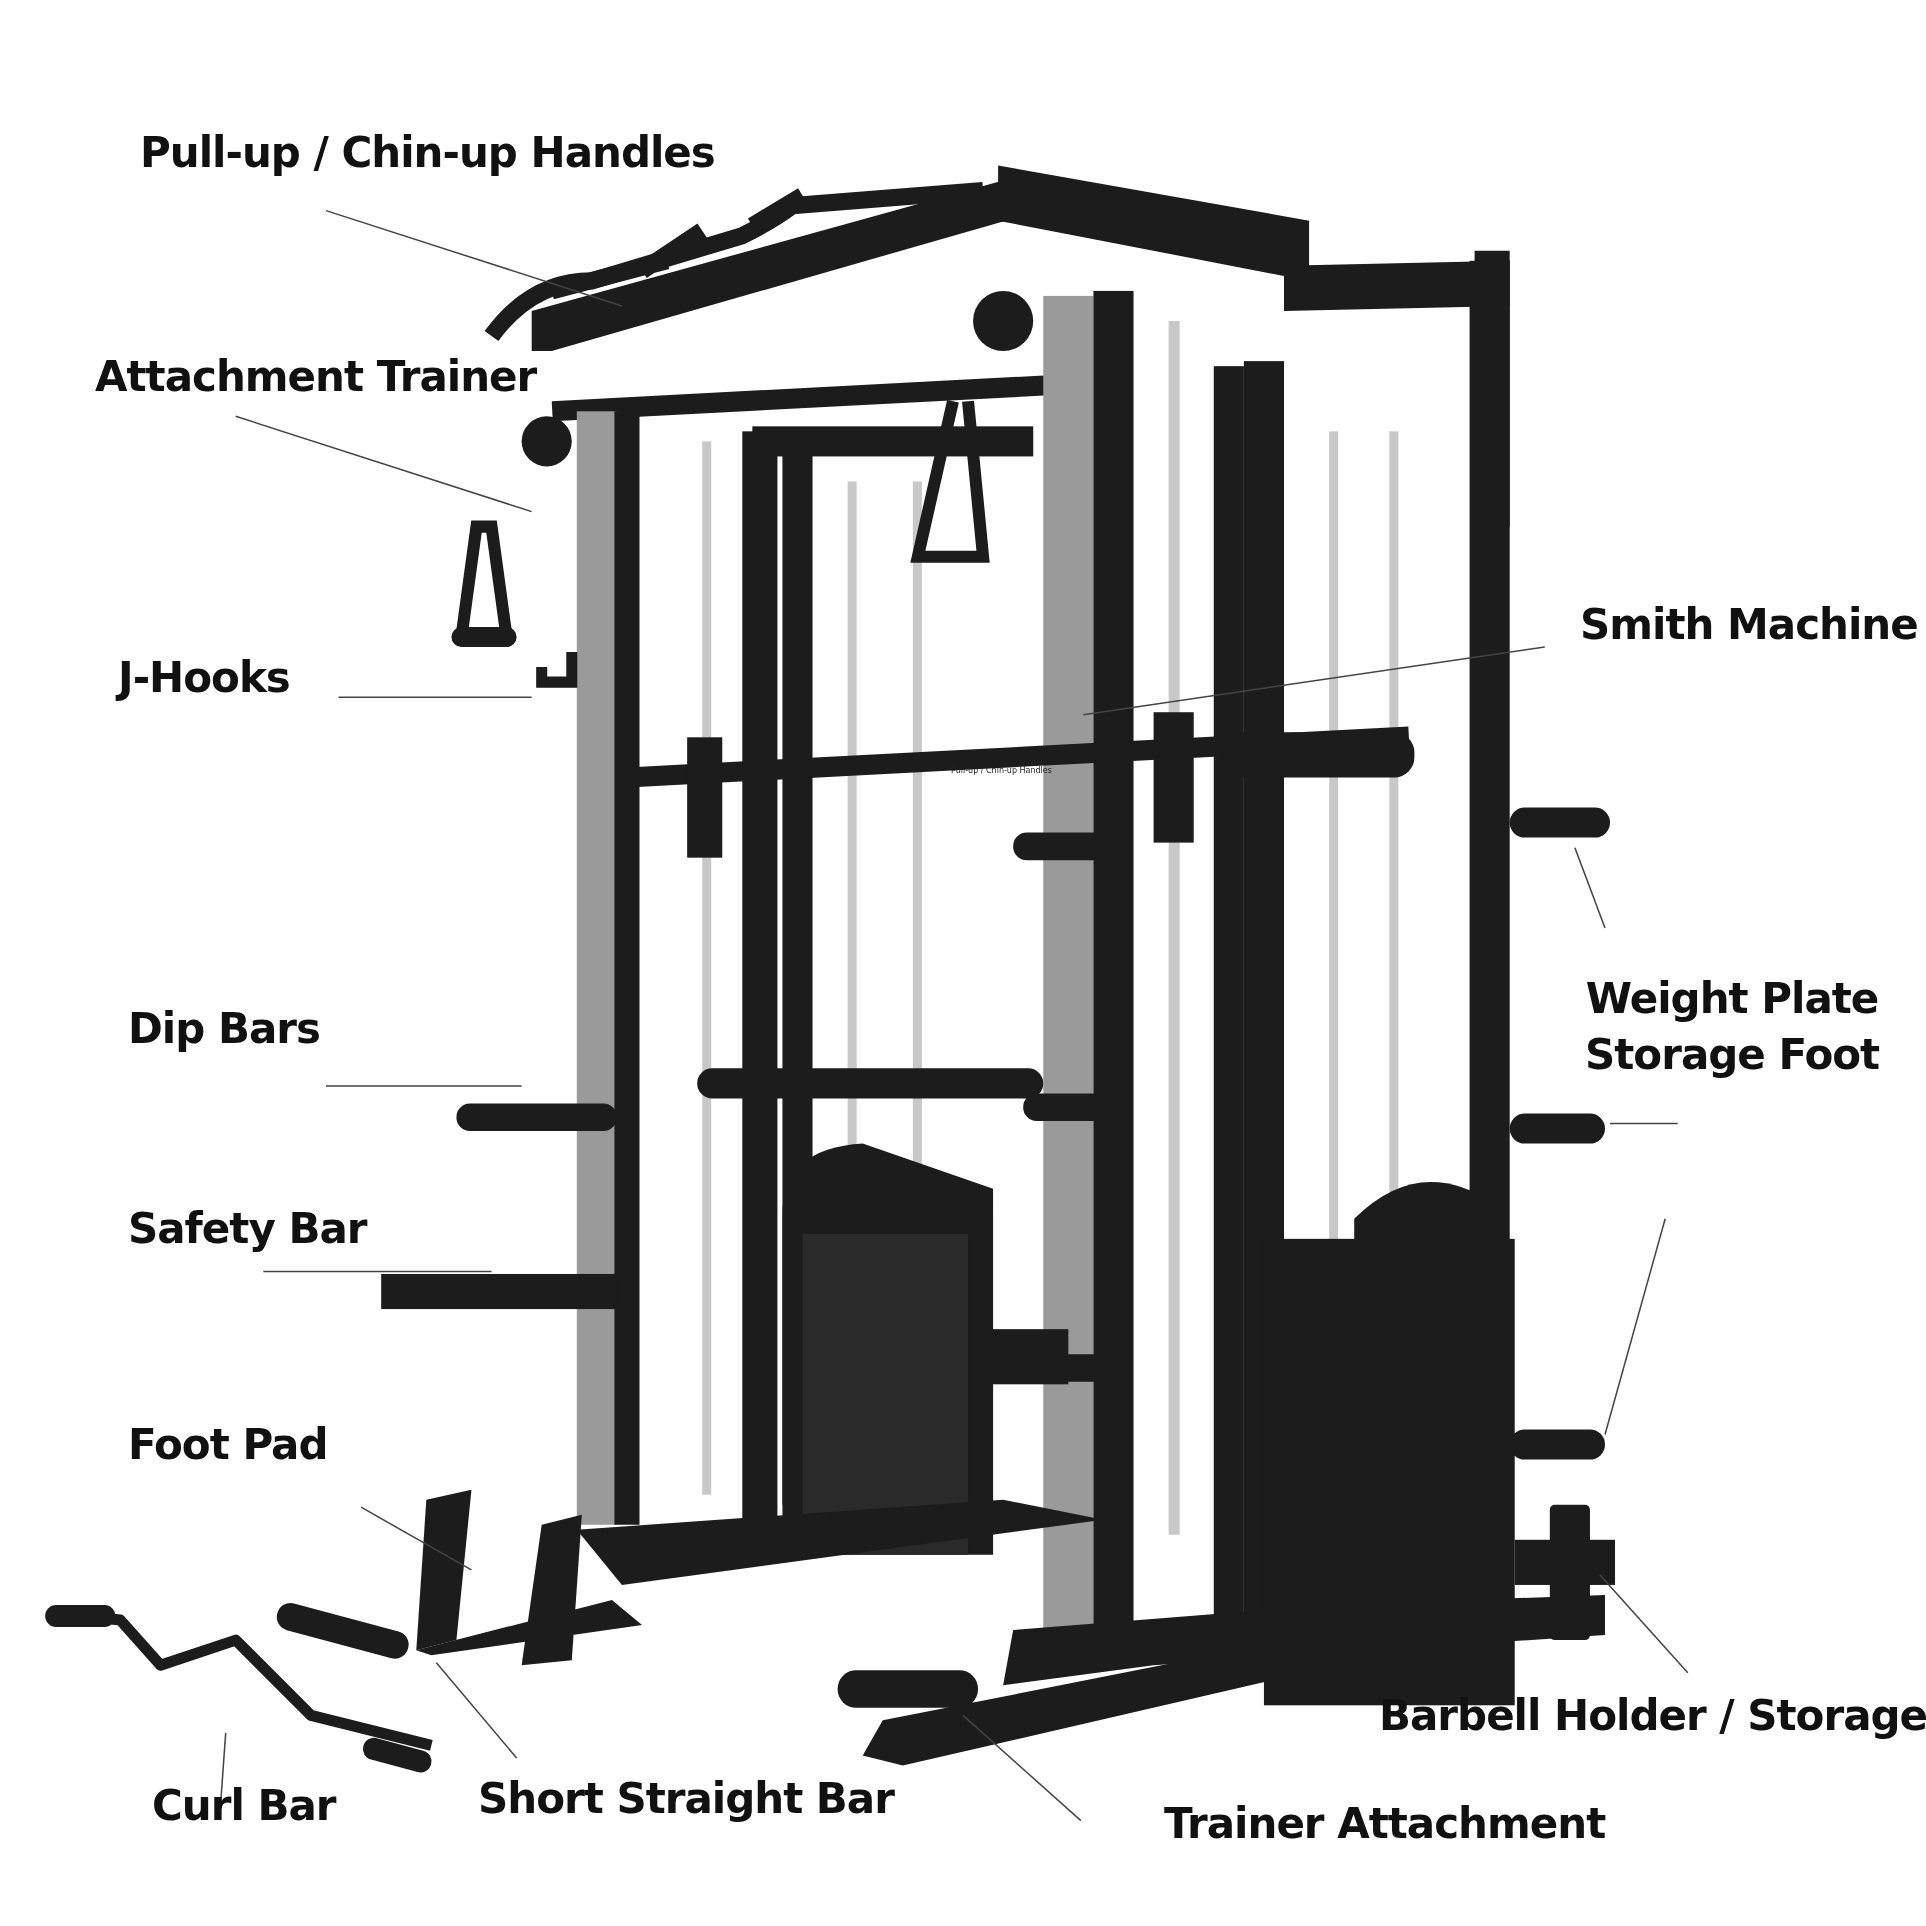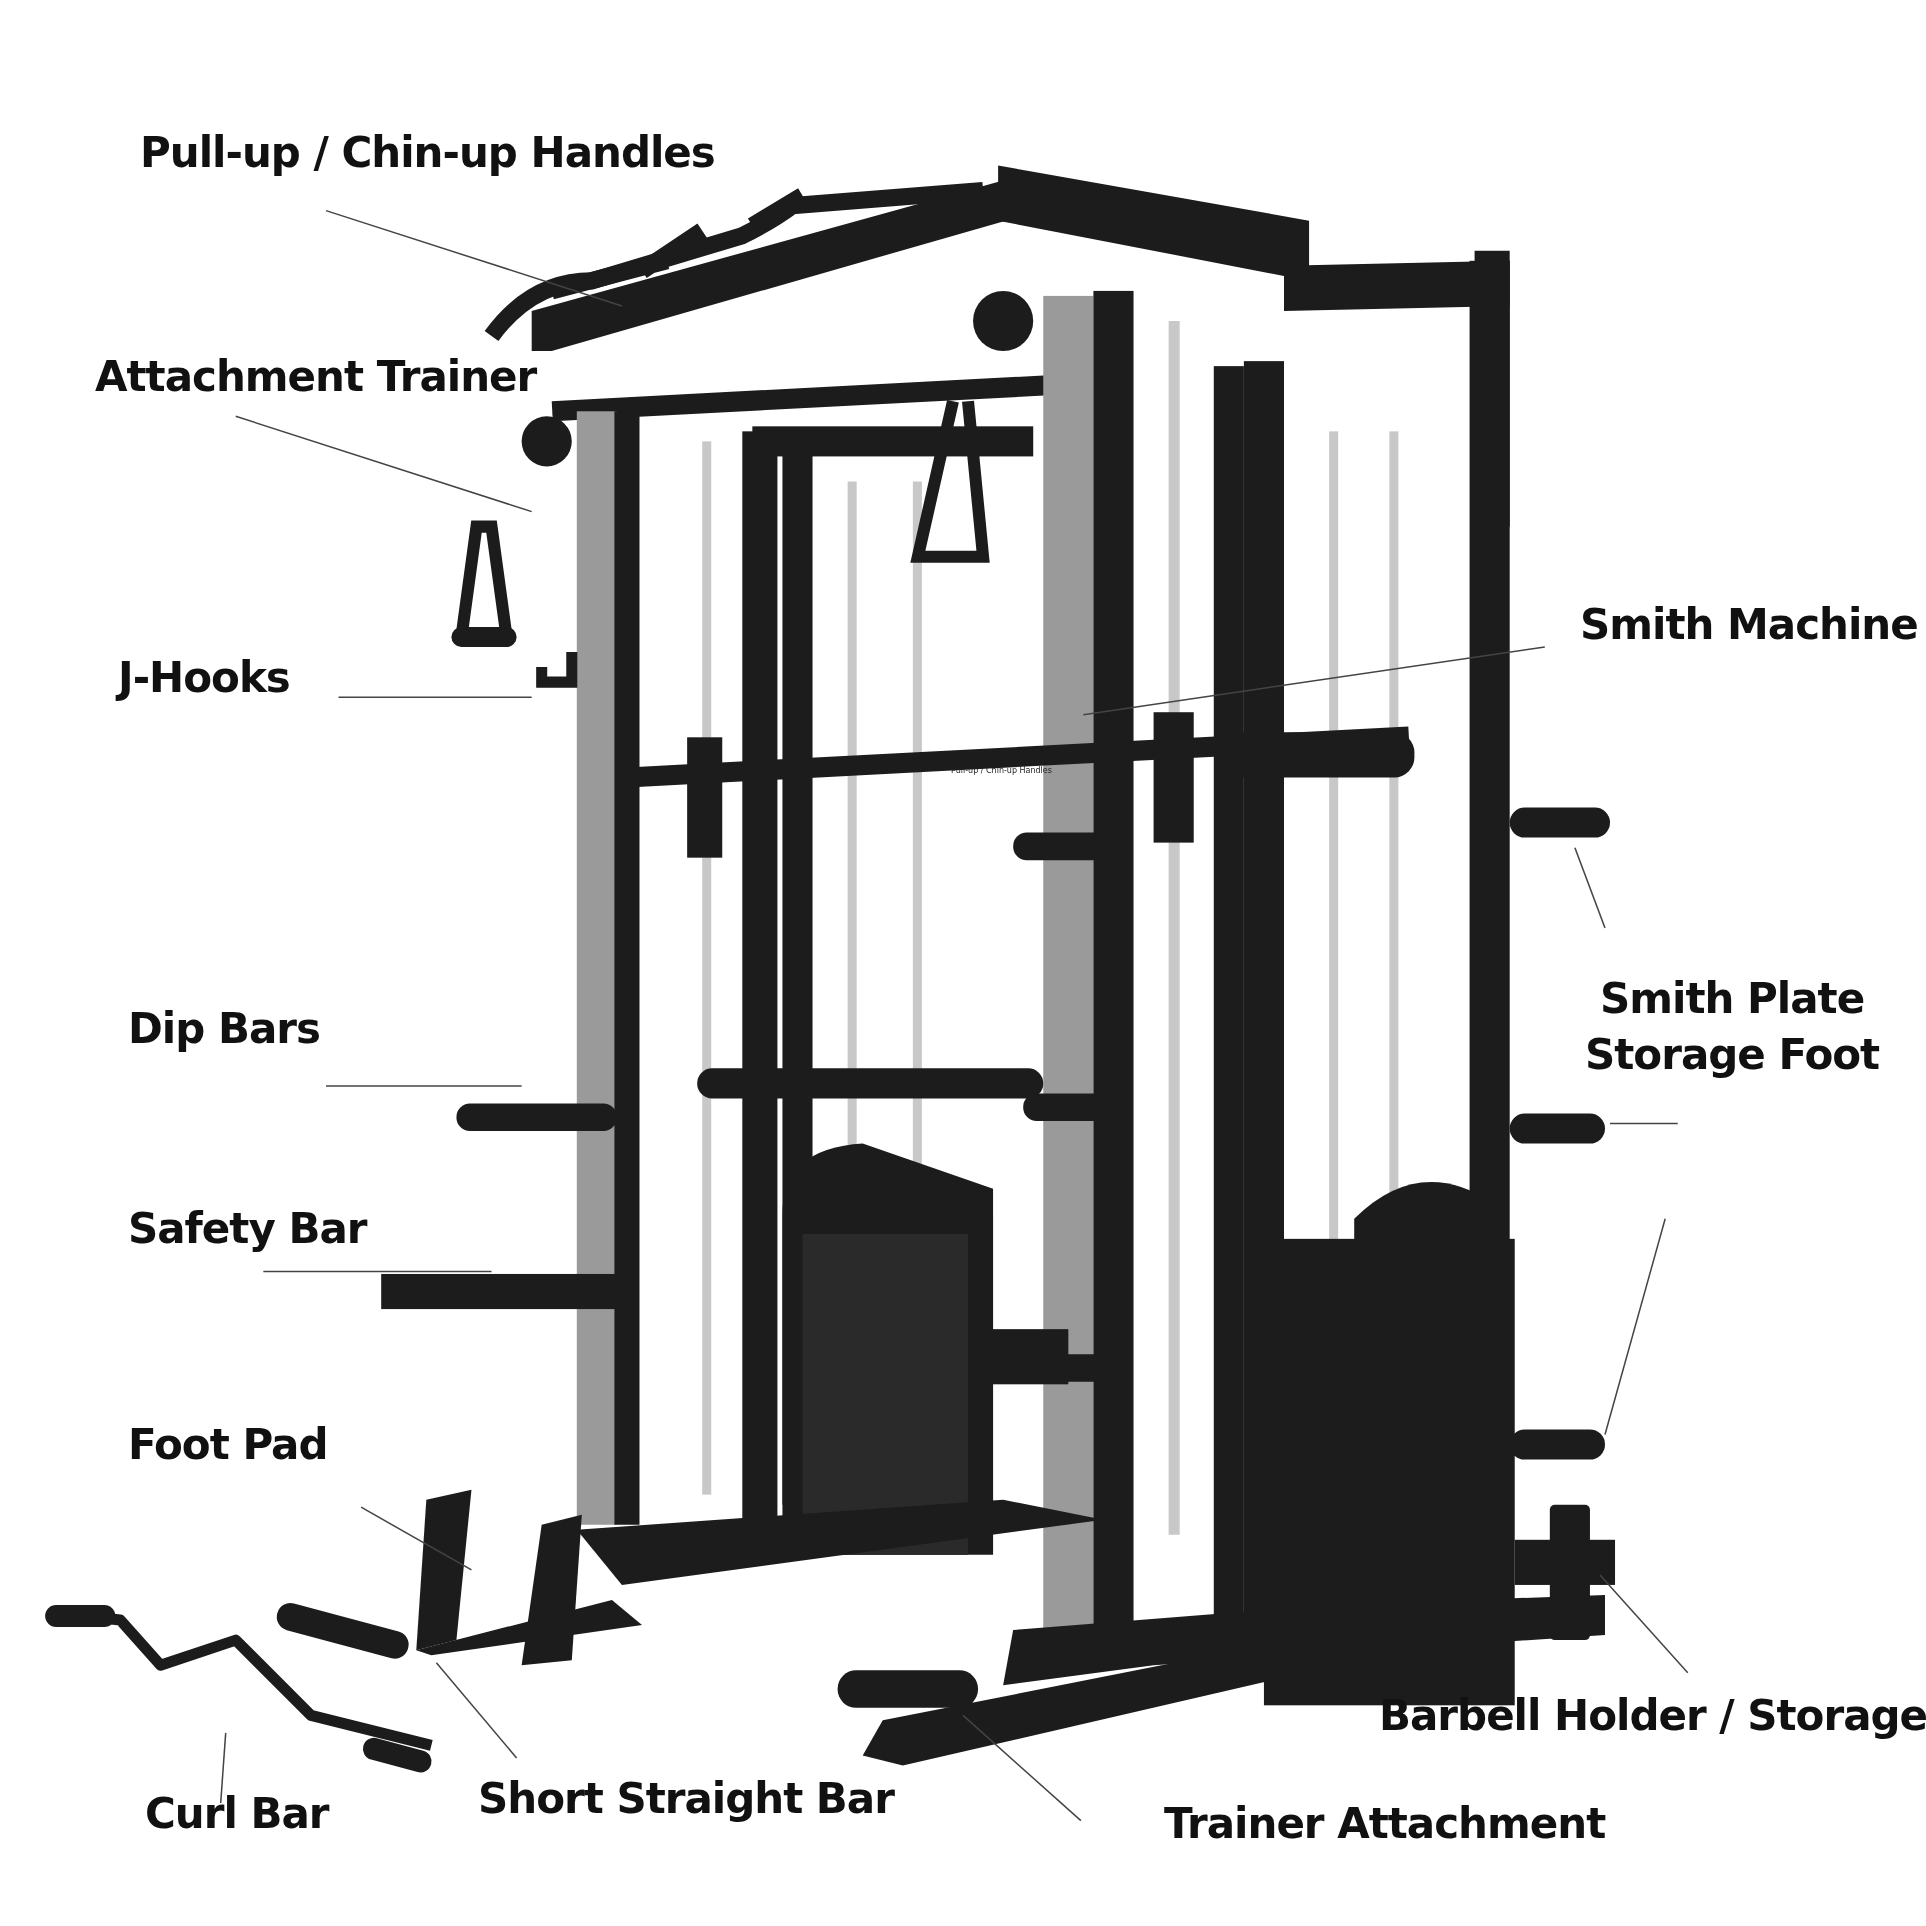--- a/index.html
+++ b/index.html
@@ -115,23 +115,23 @@
   </g>
 </svg>
 
 <div class="tiny" style="left:951px;top:766px;">Pull-up / Chin-up Handles</div>
 
 <div class="label" style="left:140px;top:125px;">Pull-up / Chin-up Handles</div>
 <div class="label" style="left:95px;top:349px;">Attachment Trainer</div>
 <div class="label" style="left:118px;top:650px;">J-Hooks</div>
 <div class="label" style="left:1580px;top:597px;">Smith Machine</div>
 <div class="label center" style="left:1585px;top:971px;">
-  <div>Smith Plate</div>
+  <div>Weight Plate</div>
   <div>Storage Foot</div>
 </div>
 <div class="label" style="left:128px;top:1001px;">Dip Bars</div>
 <div class="label" style="left:128px;top:1201px;">Safety Bar</div>
 <div class="label" style="left:128px;top:1417px;">Foot Pad</div>
 <div class="label" style="left:1379px;top:1688px;">Barbell Holder / Storage</div>
-<div class="label" style="left:145px;top:1778px;margin-top:8px;">Curl Bar</div>
+<div class="label" style="left:152px;top:1778px;">Curl Bar</div>
 <div class="label" style="left:466px;top:1771px;margin-left:12px;">Short Straight Bar</div>
 <div class="label" style="left:1164px;top:1796px;">Trainer Attachment</div>
 
 
 </body></html>

